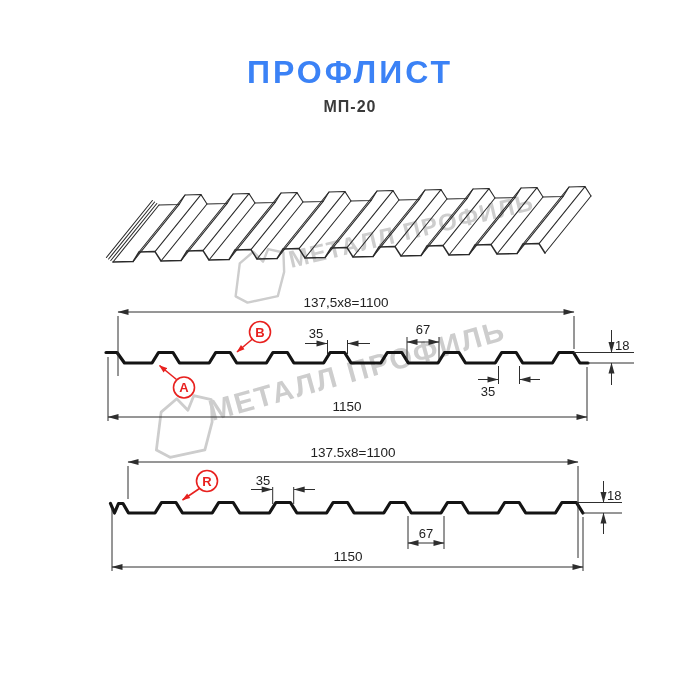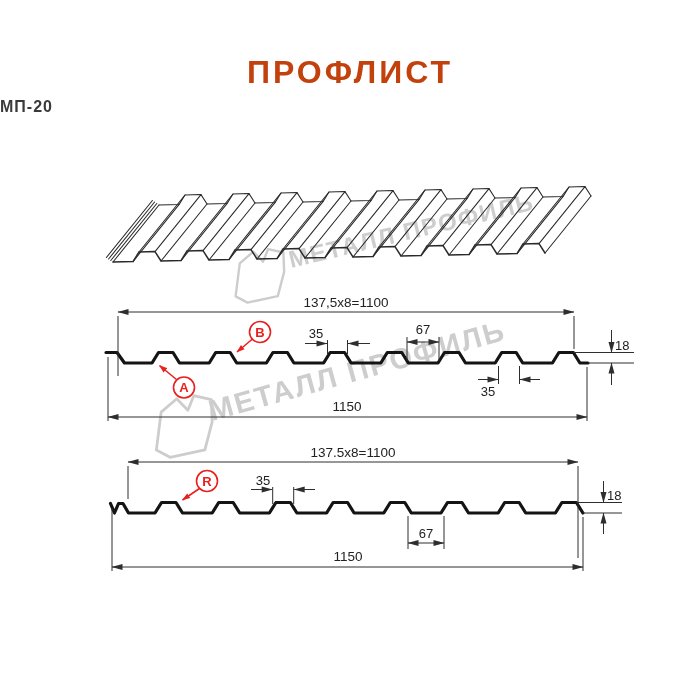--- a/index.html
+++ b/index.html
@@ -1,20 +1,20 @@
 <!DOCTYPE html>
 <html><head>
 <meta charset="utf-8">
 <style>
   html,body{margin:0;padding:0;background:#ffffff;}
   .page{position:relative;width:700px;height:700px;background:#ffffff;overflow:hidden;
         font-family:"Liberation Sans",sans-serif;}
   .title{position:absolute;top:56px;left:0;width:700px;text-align:center;
-         font-size:32px;font-weight:700;letter-spacing:3px;color:#c2410c;line-height:1;}
-  .subtitle{position:absolute;top:99px;left:0;width:700px;text-align:left;
+         font-size:32px;font-weight:700;letter-spacing:3px;color:#3b82f6;line-height:1;}
+  .subtitle{position:absolute;top:99px;left:0;width:700px;text-align:center;
             font-size:16px;font-weight:700;letter-spacing:1px;color:#3a3a3a;line-height:1;}
   .footer{position:absolute;top:617px;left:0;width:700px;text-align:center;
           font-size:17px;font-weight:700;letter-spacing:0.5px;color:#3a3a3a;line-height:1;}
   svg{position:absolute;top:0;left:0;}
   .sk{stroke:#2a2a2a;stroke-width:1.05;fill:none;stroke-linejoin:round;stroke-linecap:round;}
   .skf{stroke-width:1.5;}
   .prof{stroke:#141414;stroke-width:3.2;fill:none;stroke-linejoin:round;stroke-linecap:round;}
   .dim{stroke:#2e2e2e;stroke-width:1;fill:none;}
   .dimtxt{font-family:"Liberation Sans",sans-serif;font-size:13px;fill:#222;text-anchor:middle;}
   .dimbig{font-size:13.5px;}

